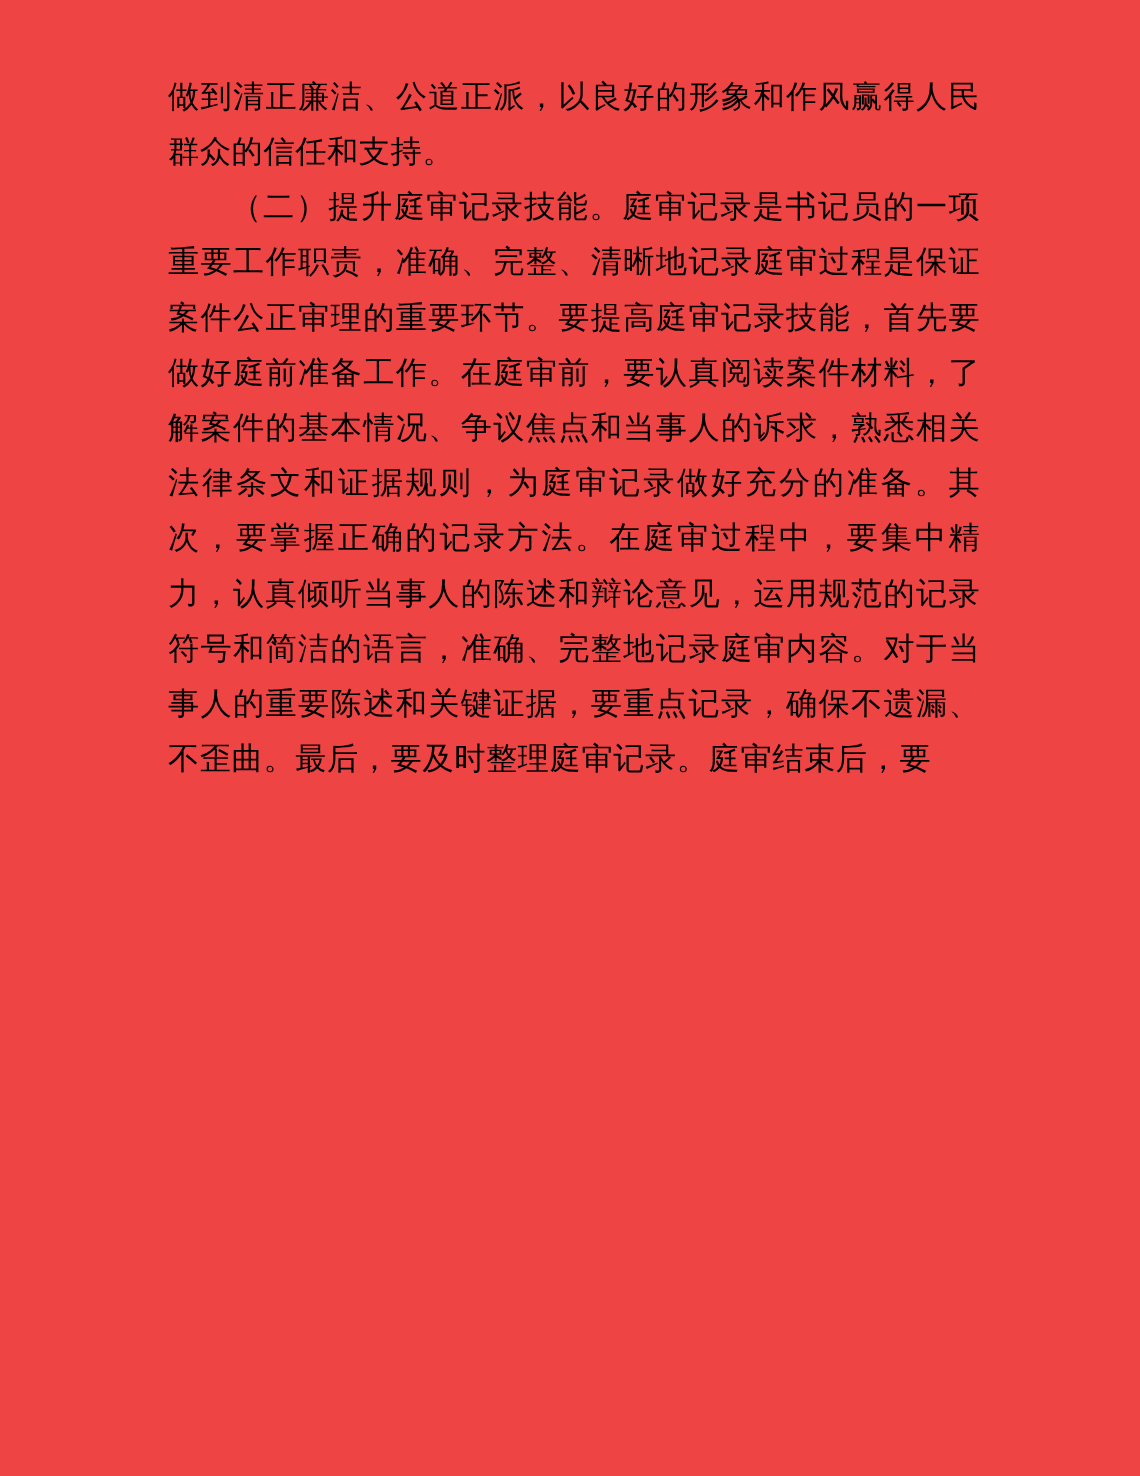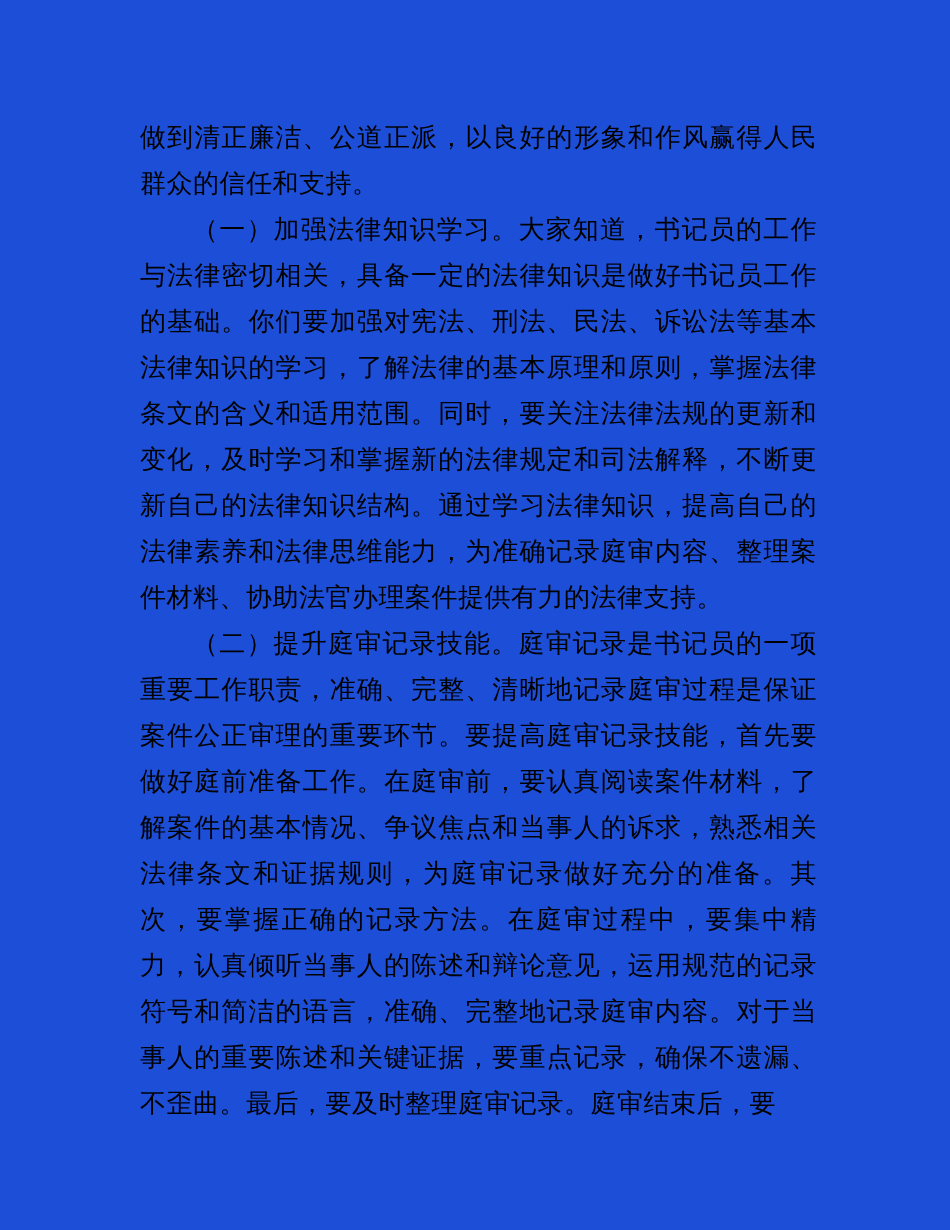--- a/index.html
+++ b/index.html
@@ -5,24 +5,24 @@
   html, body {
     margin: 0;
     padding: 0;
     background: #ffffff;
   }
   .doc-page {
     position: relative;
     width: 950px;
     height: 1230px;
     margin: 0 auto;
-    background: #1d4ed8;
+    background: #ef4444;
     overflow: hidden;
     box-sizing: border-box;
-    padding: 115px 133px 0 140px;
+    padding: 58px 133px 0 140px;
     font-family: "Liberation Serif", "DejaVu Serif", serif;
     color: #000000;
   }
   .para {
     margin: 0;
     padding: 0;
     font-size: 26px;
     line-height: 46px;
     text-align: justify;
     text-justify: inter-ideograph;
@@ -36,15 +36,14 @@
   }
   .para.heading {
     font-weight: normal;
   }
 </style>
 </head>
 <body>
 
 <div class="doc-page">
   <p class="para no-indent">做到清正廉洁、公道正派，以良好的形象和作风赢得人民群众的信任和支持。</p>
-  <p class="para">（一）加强法律知识学习。大家知道，书记员的工作与法律密切相关，具备一定的法律知识是做好书记员工作的基础。你们要加强对宪法、刑法、民法、诉讼法等基本法律知识的学习，了解法律的基本原理和原则，掌握法律条文的含义和适用范围。同时，要关注法律法规的更新和变化，及时学习和掌握新的法律规定和司法解释，不断更新自己的法律知识结构。通过学习法律知识，提高自己的法律素养和法律思维能力，为准确记录庭审内容、整理案件材料、协助法官办理案件提供有力的法律支持。</p>
   <p class="para">（二）提升庭审记录技能。庭审记录是书记员的一项重要工作职责，准确、完整、清晰地记录庭审过程是保证案件公正审理的重要环节。要提高庭审记录技能，首先要做好庭前准备工作。在庭审前，要认真阅读案件材料，了解案件的基本情况、争议焦点和当事人的诉求，熟悉相关法律条文和证据规则，为庭审记录做好充分的准备。其次，要掌握正确的记录方法。在庭审过程中，要集中精力，认真倾听当事人的陈述和辩论意见，运用规范的记录符号和简洁的语言，准确、完整地记录庭审内容。对于当事人的重要陈述和关键证据，要重点记录，确保不遗漏、不歪曲。最后，要及时整理庭审记录。庭审结束后，要</p>
 </div>
 
 </body></html>

